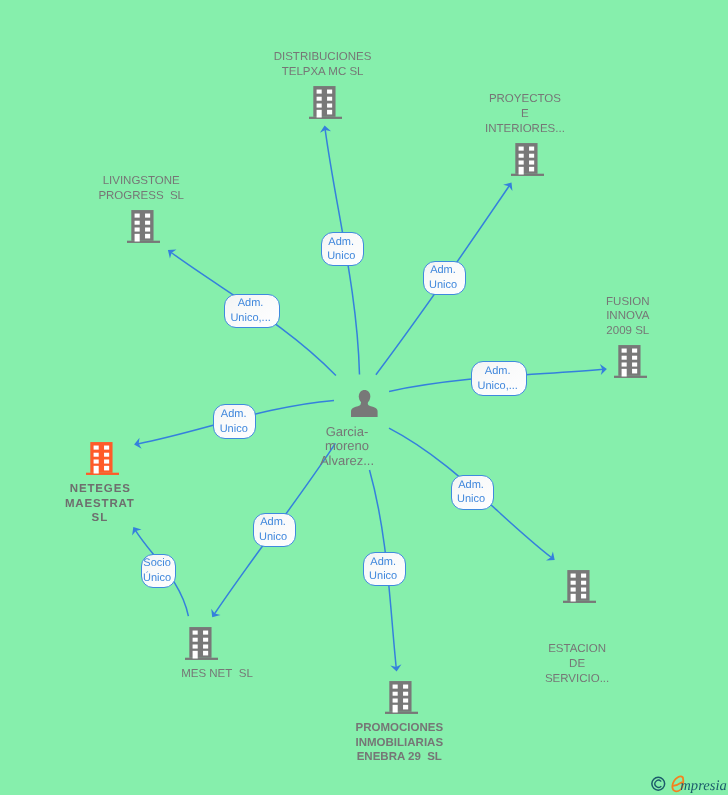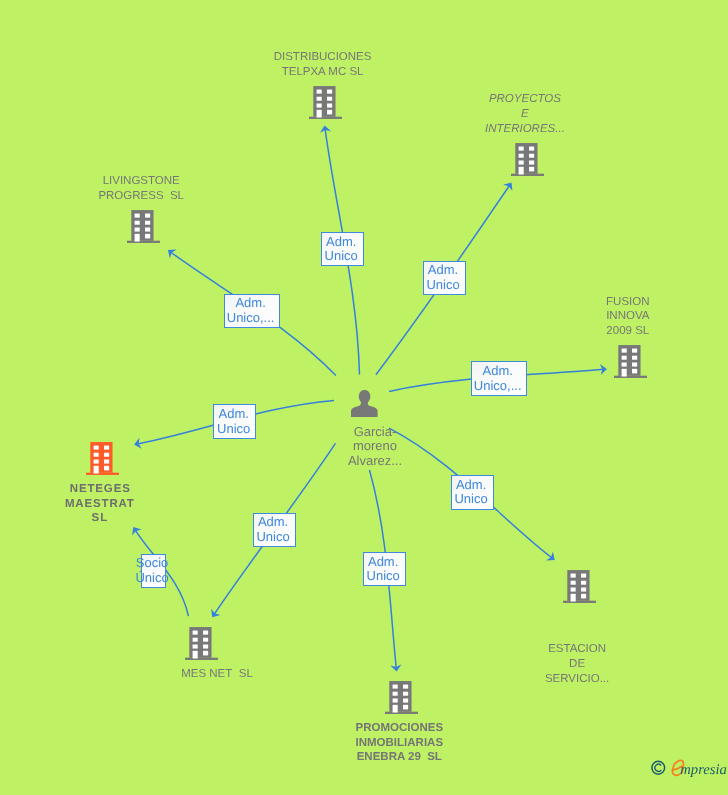--- a/index.html
+++ b/index.html
@@ -1,33 +1,33 @@
 <!DOCTYPE html>
 <html><head>
 <meta charset="utf-8">
 <title>Empresia relationship graph</title>
 <style>
   html,body{margin:0;padding:0;background:#fff;}
   body{width:728px;height:795px;font-family:"Liberation Sans",sans-serif;overflow:hidden;
        -webkit-font-smoothing:antialiased;text-rendering:geometricPrecision;}
-  #canvas{position:relative;width:728px;height:795px;background:#bef264;will-change:transform;}
+  #canvas{position:relative;width:728px;height:795px;background:#86efac;will-change:transform;}
   svg.edges{position:absolute;left:0;top:0;width:728px;height:795px;overflow:visible;}
   .node{position:absolute;}
   .node .caption{font-size:11.5px;line-height:14.85px;color:#767676;
       white-space:pre-line;text-align:center;}
   .node.person .caption{font-size:13px;line-height:14.6px;}
   .node.highlight .caption{font-weight:bold;color:#6e6e6e;letter-spacing:0.85px;text-indent:0.85px;}
   .node .icon{display:block;margin:0 auto;}
-  .edge-label{position:absolute;border:1.6px solid #3f8ade;border-radius:0;
+  .edge-label{position:absolute;border:1.6px solid #3f8ade;border-radius:12px;
       background:linear-gradient(147deg,#f2f3f4 0%,#f9fafa 42%,#fefeff 100%);
-      color:#3f87dc;font-size:13px;
+      color:#3f87dc;font-size:11px;
       text-align:center;box-sizing:border-box;white-space:pre-line;
       display:flex;align-items:center;justify-content:center;line-height:14.6px;
       padding-right:2.2px;}
-  .wm{position:absolute;left:648px;top:750px;height:22px;}
+  .wm{position:absolute;left:648px;top:766px;height:22px;}
 </style>
 </head>
 <body>
 
 <div id="canvas">
   <svg class="edges" id="edgesvg" viewBox="0 0 728 795" width="728" height="795">
       <path d="M 359.5 374.6 C 357.38 290.23 335.93 208.58 325.09 129.10" fill="none" stroke="#3580dc" stroke-width="1.5"></path>
       <path d="M 324.6 125.5 L 331.04 131.28 L 325.22 130.08 L 319.94 132.80 Z" fill="#3580dc"></path>
       <path d="M 375.9 374.8 C 422.93 311.99 467.48 247.43 509.46 185.50" fill="none" stroke="#3580dc" stroke-width="1.5"></path>
       <path d="M 511.5 182.5 L 512.43 191.11 L 508.91 186.32 L 503.16 184.82 Z" fill="#3580dc"></path>
@@ -60,21 +60,21 @@
               <rect x="7.4" y="10.4" width="5.0" height="3.9"></rect>
               <rect x="17.6" y="10.4" width="5.0" height="3.9"></rect>
               <rect x="7.4" y="17.0" width="5.0" height="4.0"></rect>
               <rect x="17.6" y="17.0" width="5.0" height="4.0"></rect>
               <rect x="7.4" y="23.2" width="5.0" height="7.5"></rect>
               <rect x="17.6" y="23.2" width="5.0" height="4.5"></rect>
             </g>
           </svg></span>
       </div>
       <div class="node" style="left: 0px; top: 0px; width: 728px; height: 0px;">
-        <div class="caption" style="position: absolute; left: 374.9px; width: 300px; top: 92.3px; font-style: italic;">PROYECTOS<br>E<br>INTERIORES...</div>
+        <div class="caption" style="position: absolute; left: 374.9px; width: 300px; top: 92.3px;">PROYECTOS<br>E<br>INTERIORES...</div>
         <span class="icon" style="position: absolute; left: 511px; top: 142.8px; width: 32.2px; height: 32.1px;"><svg width="33" height="33" viewBox="0 0 32.2 32.1">
             <g fill="#787878">
               <path d="M4.2 0 H25.9 V30.0 H4.2 Z"></path>
               <rect x="0" y="29.9" width="32.2" height="2.2"></rect>
             </g>
             <g fill="#ffffff">
               <rect x="7.4" y="3.4" width="5.0" height="4.0"></rect>
               <rect x="17.6" y="3.4" width="5.0" height="4.0"></rect>
               <rect x="7.4" y="10.4" width="5.0" height="3.9"></rect>
               <rect x="17.6" y="10.4" width="5.0" height="3.9"></rect>
@@ -193,21 +193,21 @@
               <rect x="7.4" y="10.4" width="5.0" height="3.9"></rect>
               <rect x="17.6" y="10.4" width="5.0" height="3.9"></rect>
               <rect x="7.4" y="17.0" width="5.0" height="4.0"></rect>
               <rect x="17.6" y="17.0" width="5.0" height="4.0"></rect>
               <rect x="7.4" y="23.2" width="5.0" height="7.5"></rect>
               <rect x="17.6" y="23.2" width="5.0" height="4.5"></rect>
             </g>
           </svg></span>
       </div>
       <div class="node person" style="left: 0px; top: 0px; width: 728px; height: 0px;">
-        <div class="caption" style="position: absolute; left: 225px; width: 300px; top: 424.9px;">Garcia-<br>moreno<br>Alvarez...</div>
+        <div class="caption" style="position: absolute; left: 197px; width: 300px; top: 424.9px;">Garcia-<br>moreno<br>Alvarez...</div>
         <span class="icon" style="position: absolute; left: 351.3px; top: 389.7px; width: 26.6px; height: 27.1px;"><svg width="26.6" height="27.1" viewBox="0 0 26.6 27.1">
             <g fill="#787878">
               <path d="M13.55 0c3.3 0 5.75 2.55 5.75 6.3 0 4.4-2.6 7.45-5.75 7.45S7.8 10.7 7.8 6.3C7.8 2.55 10.25 0 13.55 0Z"></path>
               <path d="M10.4 11.0h6.4v2.6c0 1.35 1.15 2.1 3.0 2.65 1.3 0.39 2.8 0.72 3.85 1.15 2.2 0.9 2.95 2.15 2.95 4.15v5.55H0v-5.55c0-2.0 0.75-3.25 2.95-4.15 1.05-0.43 2.55-0.76 3.85-1.15 1.85-0.55 3.0-1.3 3.0-2.65Z"></path>
             </g>
           </svg></span>
       </div>
     </div>
   <div id="labels">
       <div class="edge-label" style="left: 320.8px; top: 232.2px; width: 43px; height: 34px;">Adm.
@@ -219,21 +219,21 @@
       <div class="edge-label" style="left: 470.8px; top: 361.4px; width: 56px; height: 34.6px;">Adm.
 Unico,...</div>
       <div class="edge-label" style="left: 213.3px; top: 404.3px; width: 43px; height: 34.5px;">Adm.
 Unico</div>
       <div class="edge-label" style="left: 450.6px; top: 475.3px; width: 43.2px; height: 34.3px;">Adm.
 Unico</div>
       <div class="edge-label" style="left: 252.5px; top: 512.7px; width: 43.3px; height: 34.1px;">Adm.
 Unico</div>
       <div class="edge-label" style="left: 362.6px; top: 552.4px; width: 43.3px; height: 34.1px;">Adm.
 Unico</div>
-      <div class="edge-label" style="left: 140.7px; top: 553.5px; width: 25px; height: 34.2px;">Socio
+      <div class="edge-label" style="left: 140.7px; top: 553.5px; width: 35px; height: 34.2px;">Socio
 Único</div>
     </div>
   <div class="wm" id="wm"><svg width="80" height="22" viewBox="0 0 80 22" style="overflow:visible">
         <g aria-label="©">
           <circle cx="10.25" cy="17.75" r="6.4" fill="none" stroke="#1c5b6b" stroke-width="1.5"></circle>
           <path d="M12.85 15.15a3.55 3.55 0 1 0 0.05 5.25" fill="none" stroke="#1c5b6b" stroke-width="1.35" stroke-linecap="round"></path>
         </g>
         <g aria-label="E">
           <path d="M34.9 11.5c-0.95-1.0-3.0-1.45-5.0-0.3-2.7 1.55-5.1 5.2-5.5 8.8-0.35 3.1 1.15 5.1 3.6 5.3 3.0 0.25 5.7-2.25 6.6-5.4 0.9-3.1 0.9-6.5 0.3-8.4" fill="none" stroke="#f5811f" stroke-width="1.85" stroke-linecap="round"></path>
           <path d="M24.9 19.9c2.9-0.35 6.3-1.7 9.0-3.6" fill="none" stroke="#f5811f" stroke-width="1.75" stroke-linecap="round"></path>

